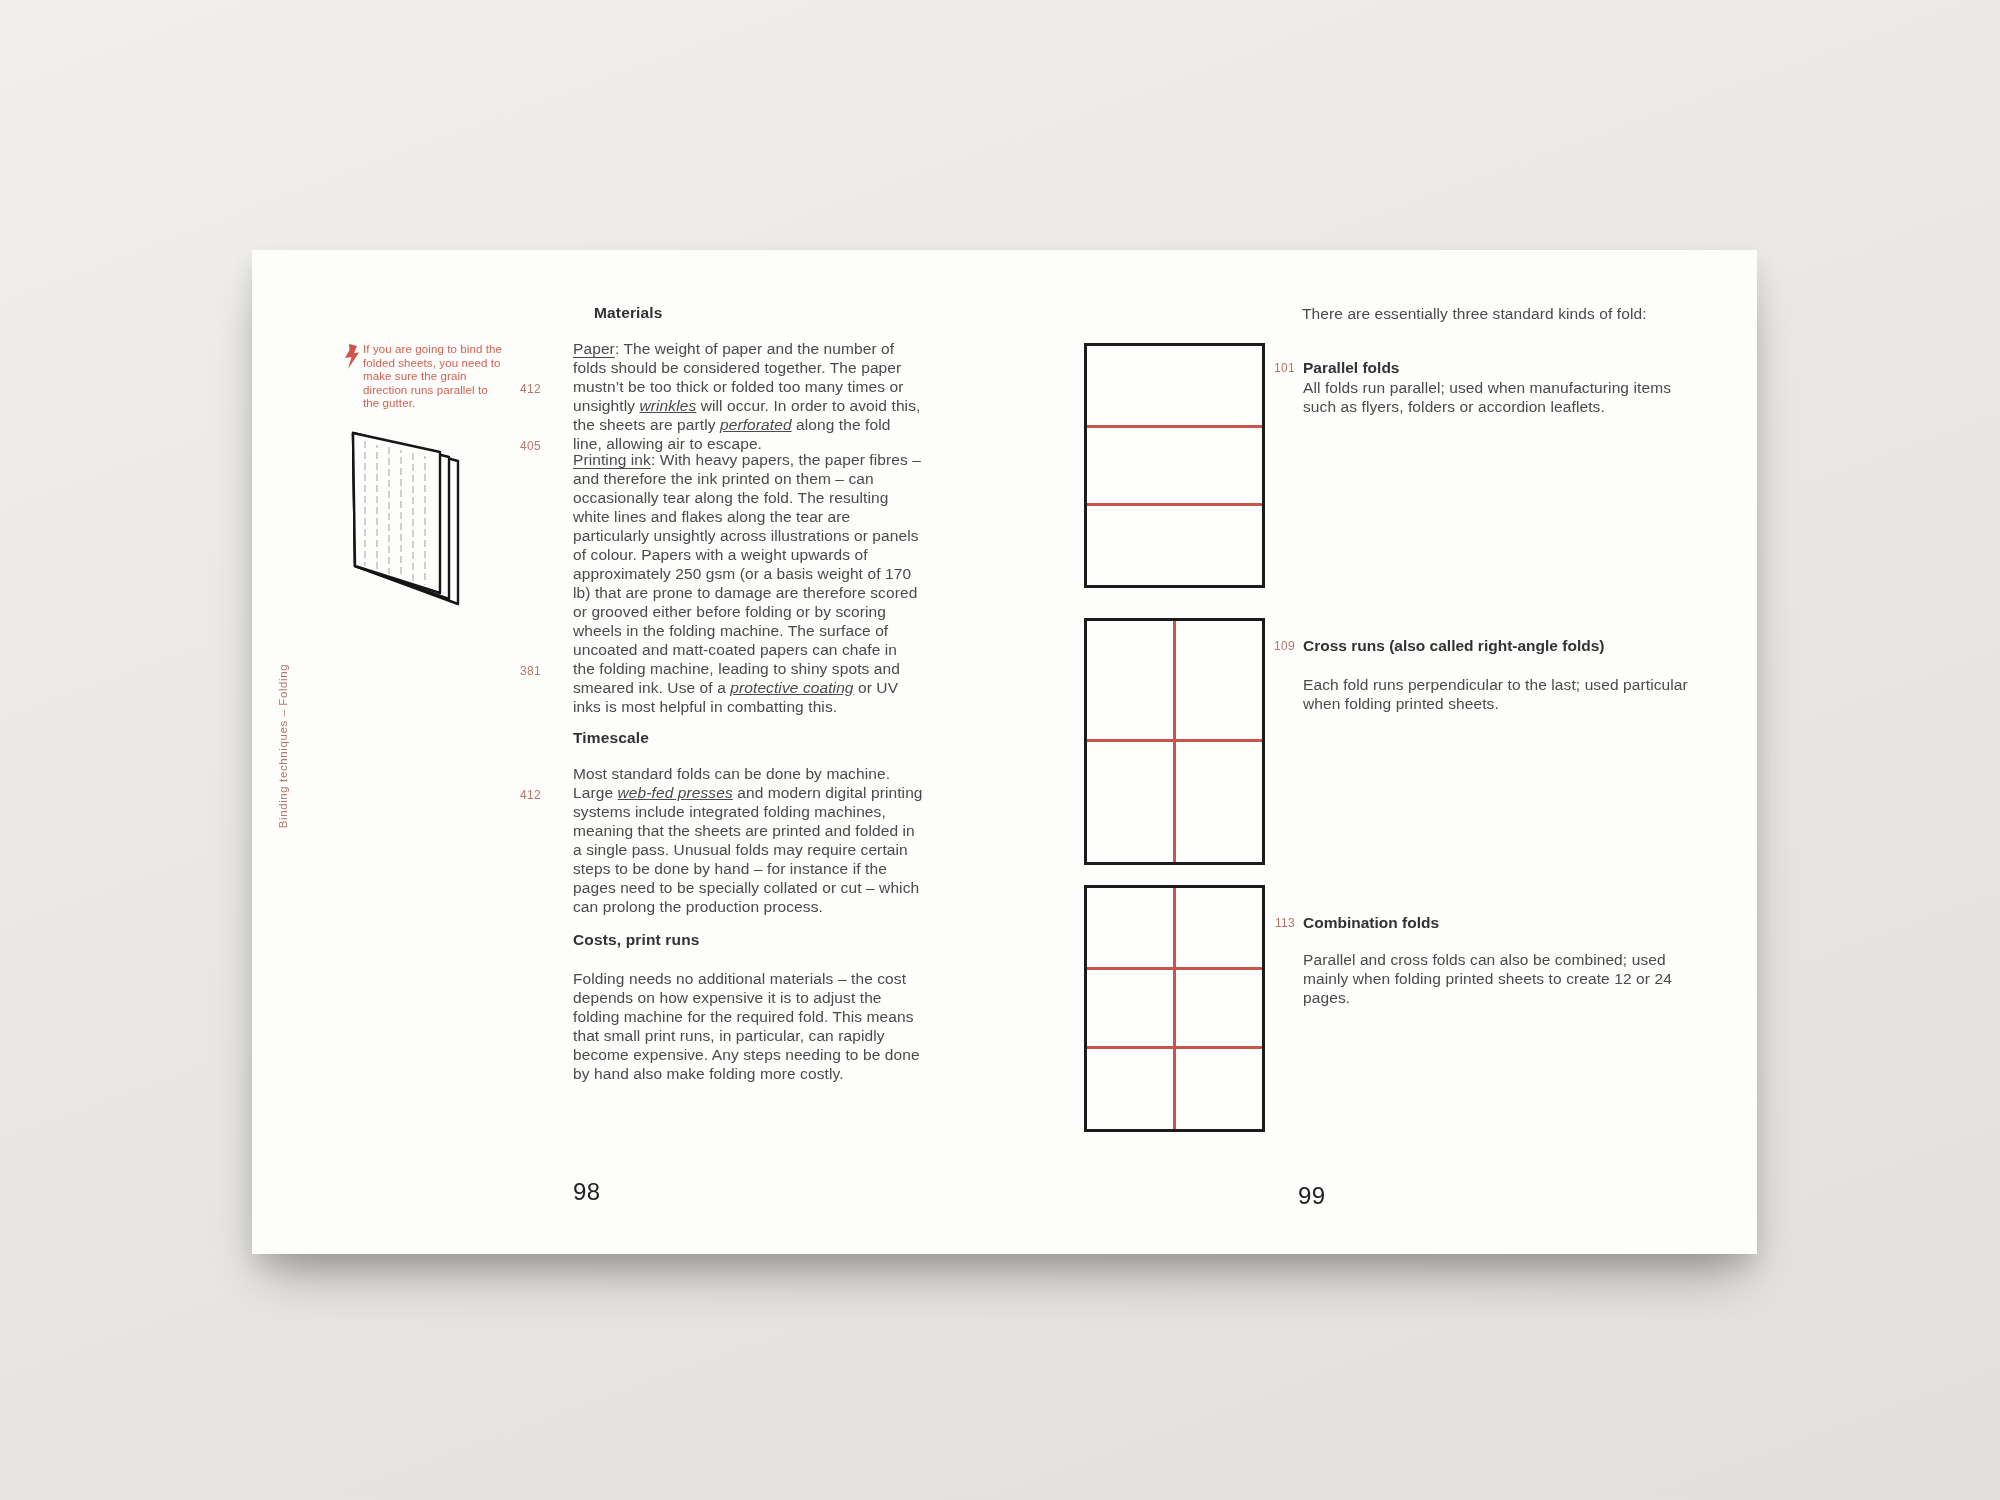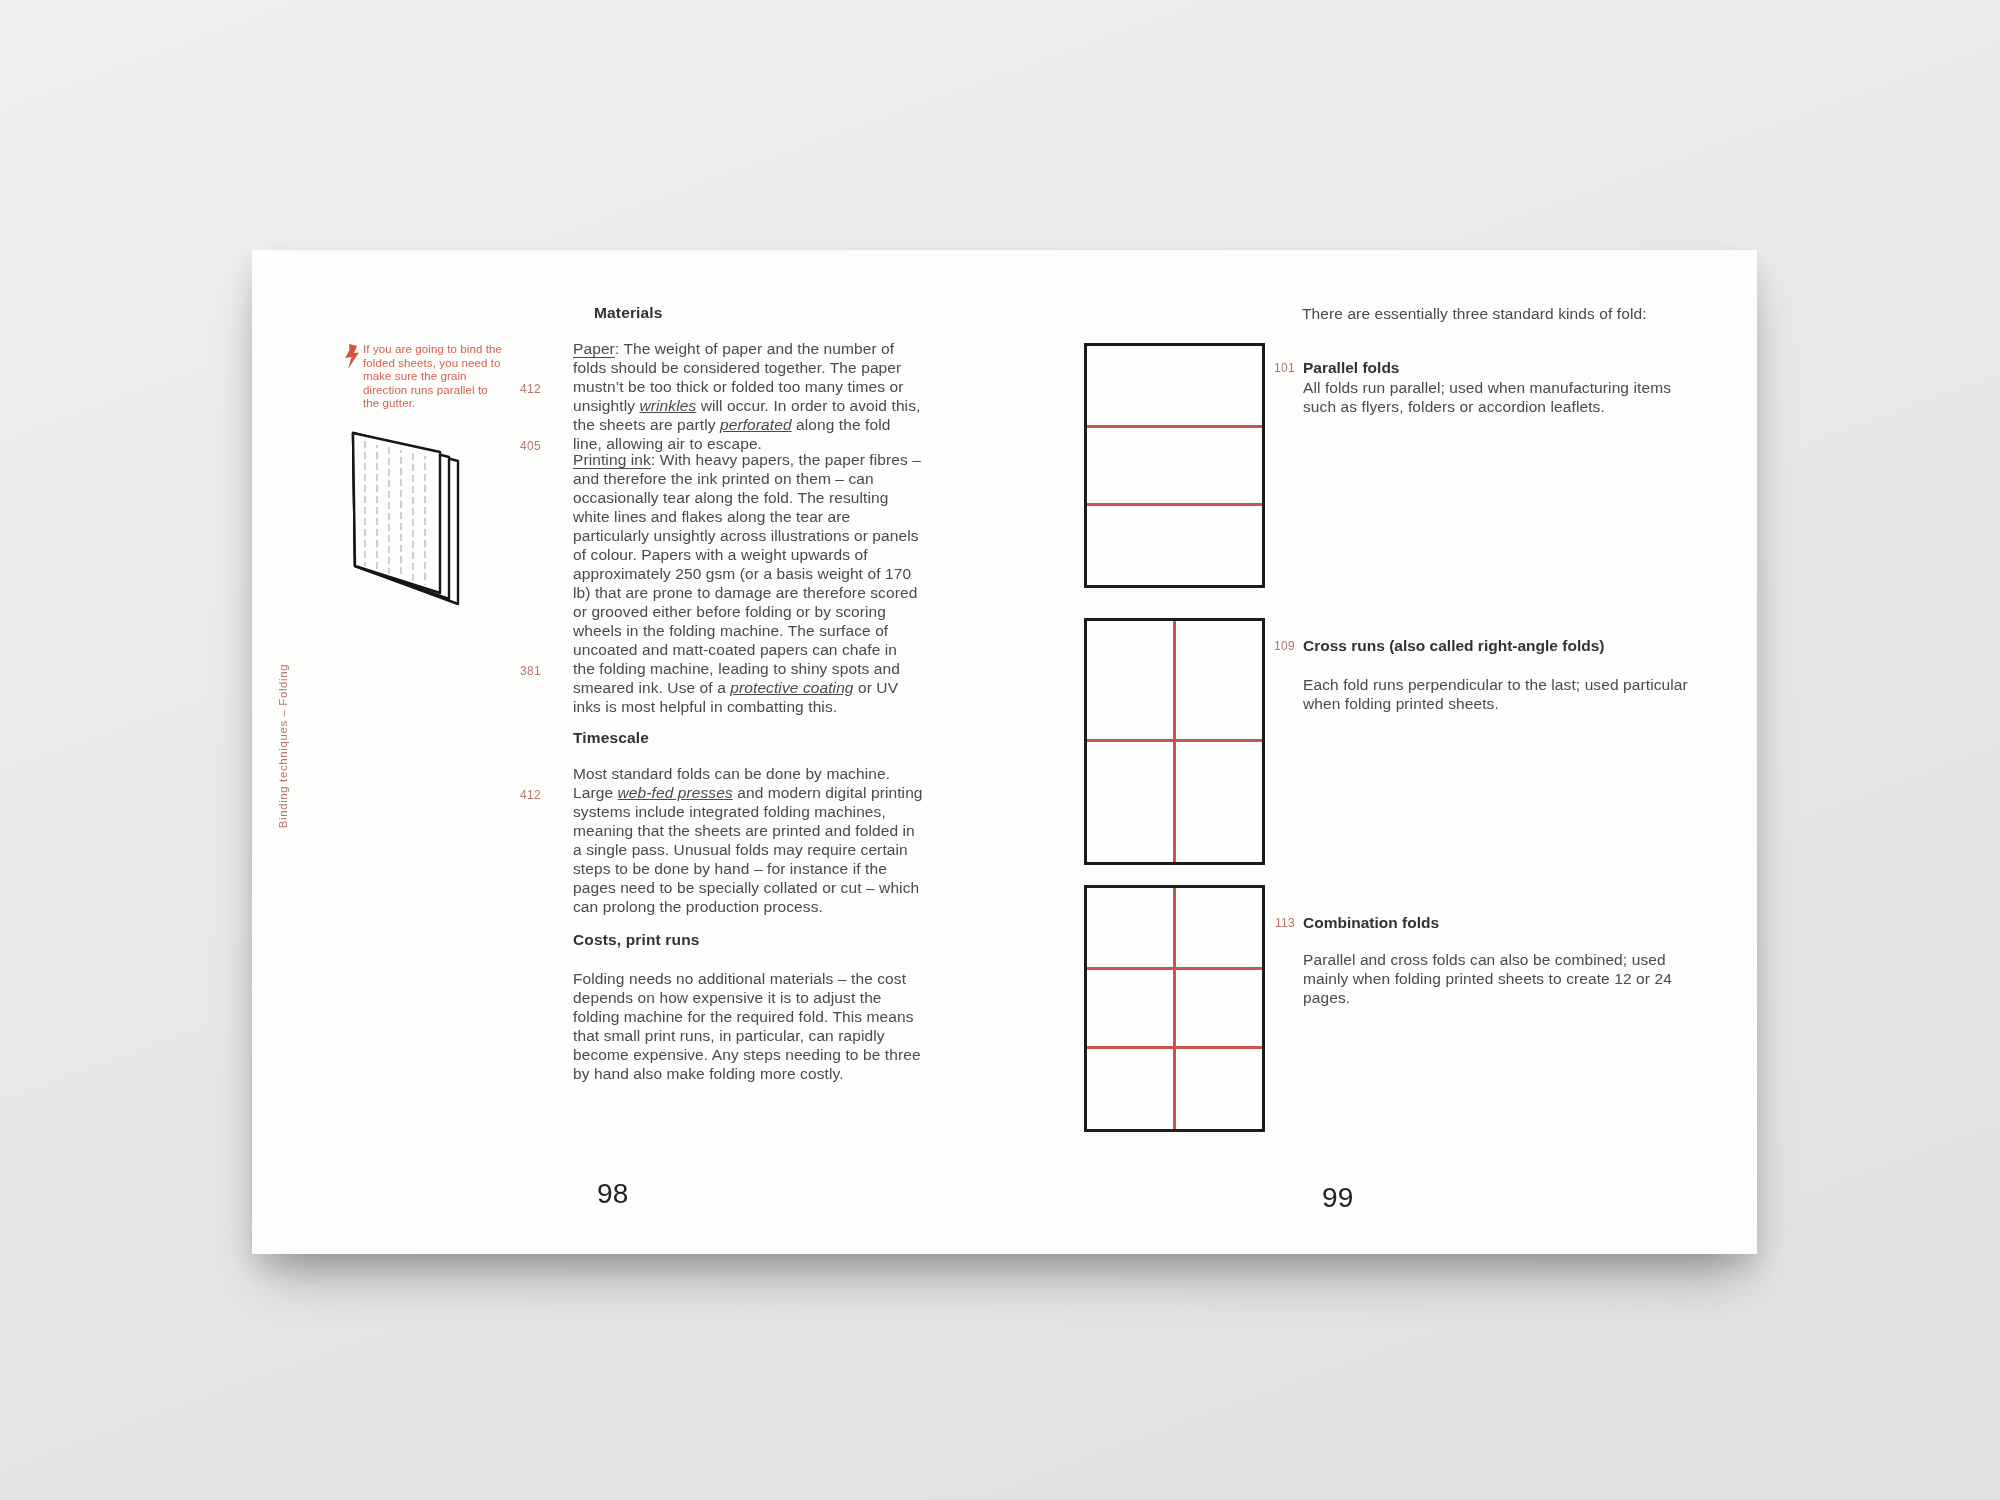--- a/index.html
+++ b/index.html
@@ -31,21 +31,21 @@
   }
   .sidebar-label{
     left:-79px;top:490px;width:220px;text-align:center;
     transform:rotate(-90deg);transform-origin:center;
     font-size:11.5px;letter-spacing:.6px;color:#b4746b;white-space:nowrap;
   }
   .margin-note{
     left:111px;top:93px;width:140px;
     font-size:11.5px;line-height:13.5px;color:var(--note-red);letter-spacing:.1px;
   }
-  .page-number{font-size:28px;color:#222;letter-spacing:.3px;margin-left:24px;}
+  .page-number{font-size:24px;color:#222;letter-spacing:.3px;}
   .diagram{
     left:832px;width:181px;border:3px solid var(--diagram-border);
     background:#fefefd;
   }
   .fl-h{position:absolute;left:0;right:0;height:3px;margin-top:-1.5px;background:var(--fold-line);}
   .fl-v{position:absolute;top:0;bottom:0;width:3px;margin-left:-1.5px;background:var(--fold-line);}
   .fold-ref{
     left:995px;width:48px;text-align:right;font-size:12px;line-height:15px;
     color:var(--ref-red);letter-spacing:.3px;
   }
@@ -84,21 +84,21 @@
     </svg>
 
     <div class="abs heading col-left" style="top:53px;margin-left:21px;">Materials</div>
     <div class="abs body-text col-left" style="top:89px;"><u>Paper</u><span>: The weight of paper and the number of folds should be considered together. The paper mustn’t be too thick or folded too many times or unsightly </span><i>wrinkles</i><span> will occur. In order to avoid this, the sheets are partly </span><i>perforated</i><span> along the fold line, allowing air to escape.</span></div>
     <div class="abs body-text col-left" style="top:200px;"><u>Printing ink</u><span>: With heavy papers, the paper fibres – and therefore the ink printed on them – can occasionally tear along the fold. The resulting white lines and flakes along the tear are particularly unsightly across illustrations or panels of colour. Papers with a weight upwards of approximately 250 gsm (or a basis weight of 170 lb) that are prone to damage are therefore scored or grooved either before folding or by scoring wheels in the folding machine. The surface of uncoated and matt-coated papers can chafe in the folding machine, leading to shiny spots and smeared ink. Use of a </span><i>protective coating</i><span> or UV inks is most helpful in combatting this.</span></div>
 
     <div class="abs heading col-left" style="top:478px;">Timescale</div>
     <div class="abs body-text col-left" style="top:514px;"><span>Most standard folds can be done by machine. Large </span><i>web-fed presses</i><span> and modern digital printing systems include integrated folding machines, meaning that the sheets are printed and folded in a single pass. Unusual folds may require certain steps to be done by hand – for instance if the pages need to be specially collated or cut – which can prolong the production process.</span></div>
 
     <div class="abs heading col-left" style="top:680px;">Costs, print runs</div>
-    <div class="abs body-text col-left" style="top:719px;"><span>Folding needs no additional materials – the cost depends on how expensive it is to adjust the folding machine for the required fold. This means that small print runs, in particular, can rapidly become expensive. Any steps needing to be three by hand also make folding more costly.</span></div>
+    <div class="abs body-text col-left" style="top:719px;"><span>Folding needs no additional materials – the cost depends on how expensive it is to adjust the folding machine for the required fold. This means that small print runs, in particular, can rapidly become expensive. Any steps needing to be done by hand also make folding more costly.</span></div>
 
     <div class="abs margin-ref" style="top:132px;">412</div>
     <div class="abs margin-ref" style="top:170px;margin-top:19px;">405</div>
     <div class="abs margin-ref" style="top:414px;">381</div>
     <div class="abs margin-ref" style="top:538px;">412</div>
 
     <div class="abs page-number" style="left:321px;top:928px;">98</div>
 
     <div class="abs body-text intro-line">There are essentially three standard kinds of fold:</div>
 

